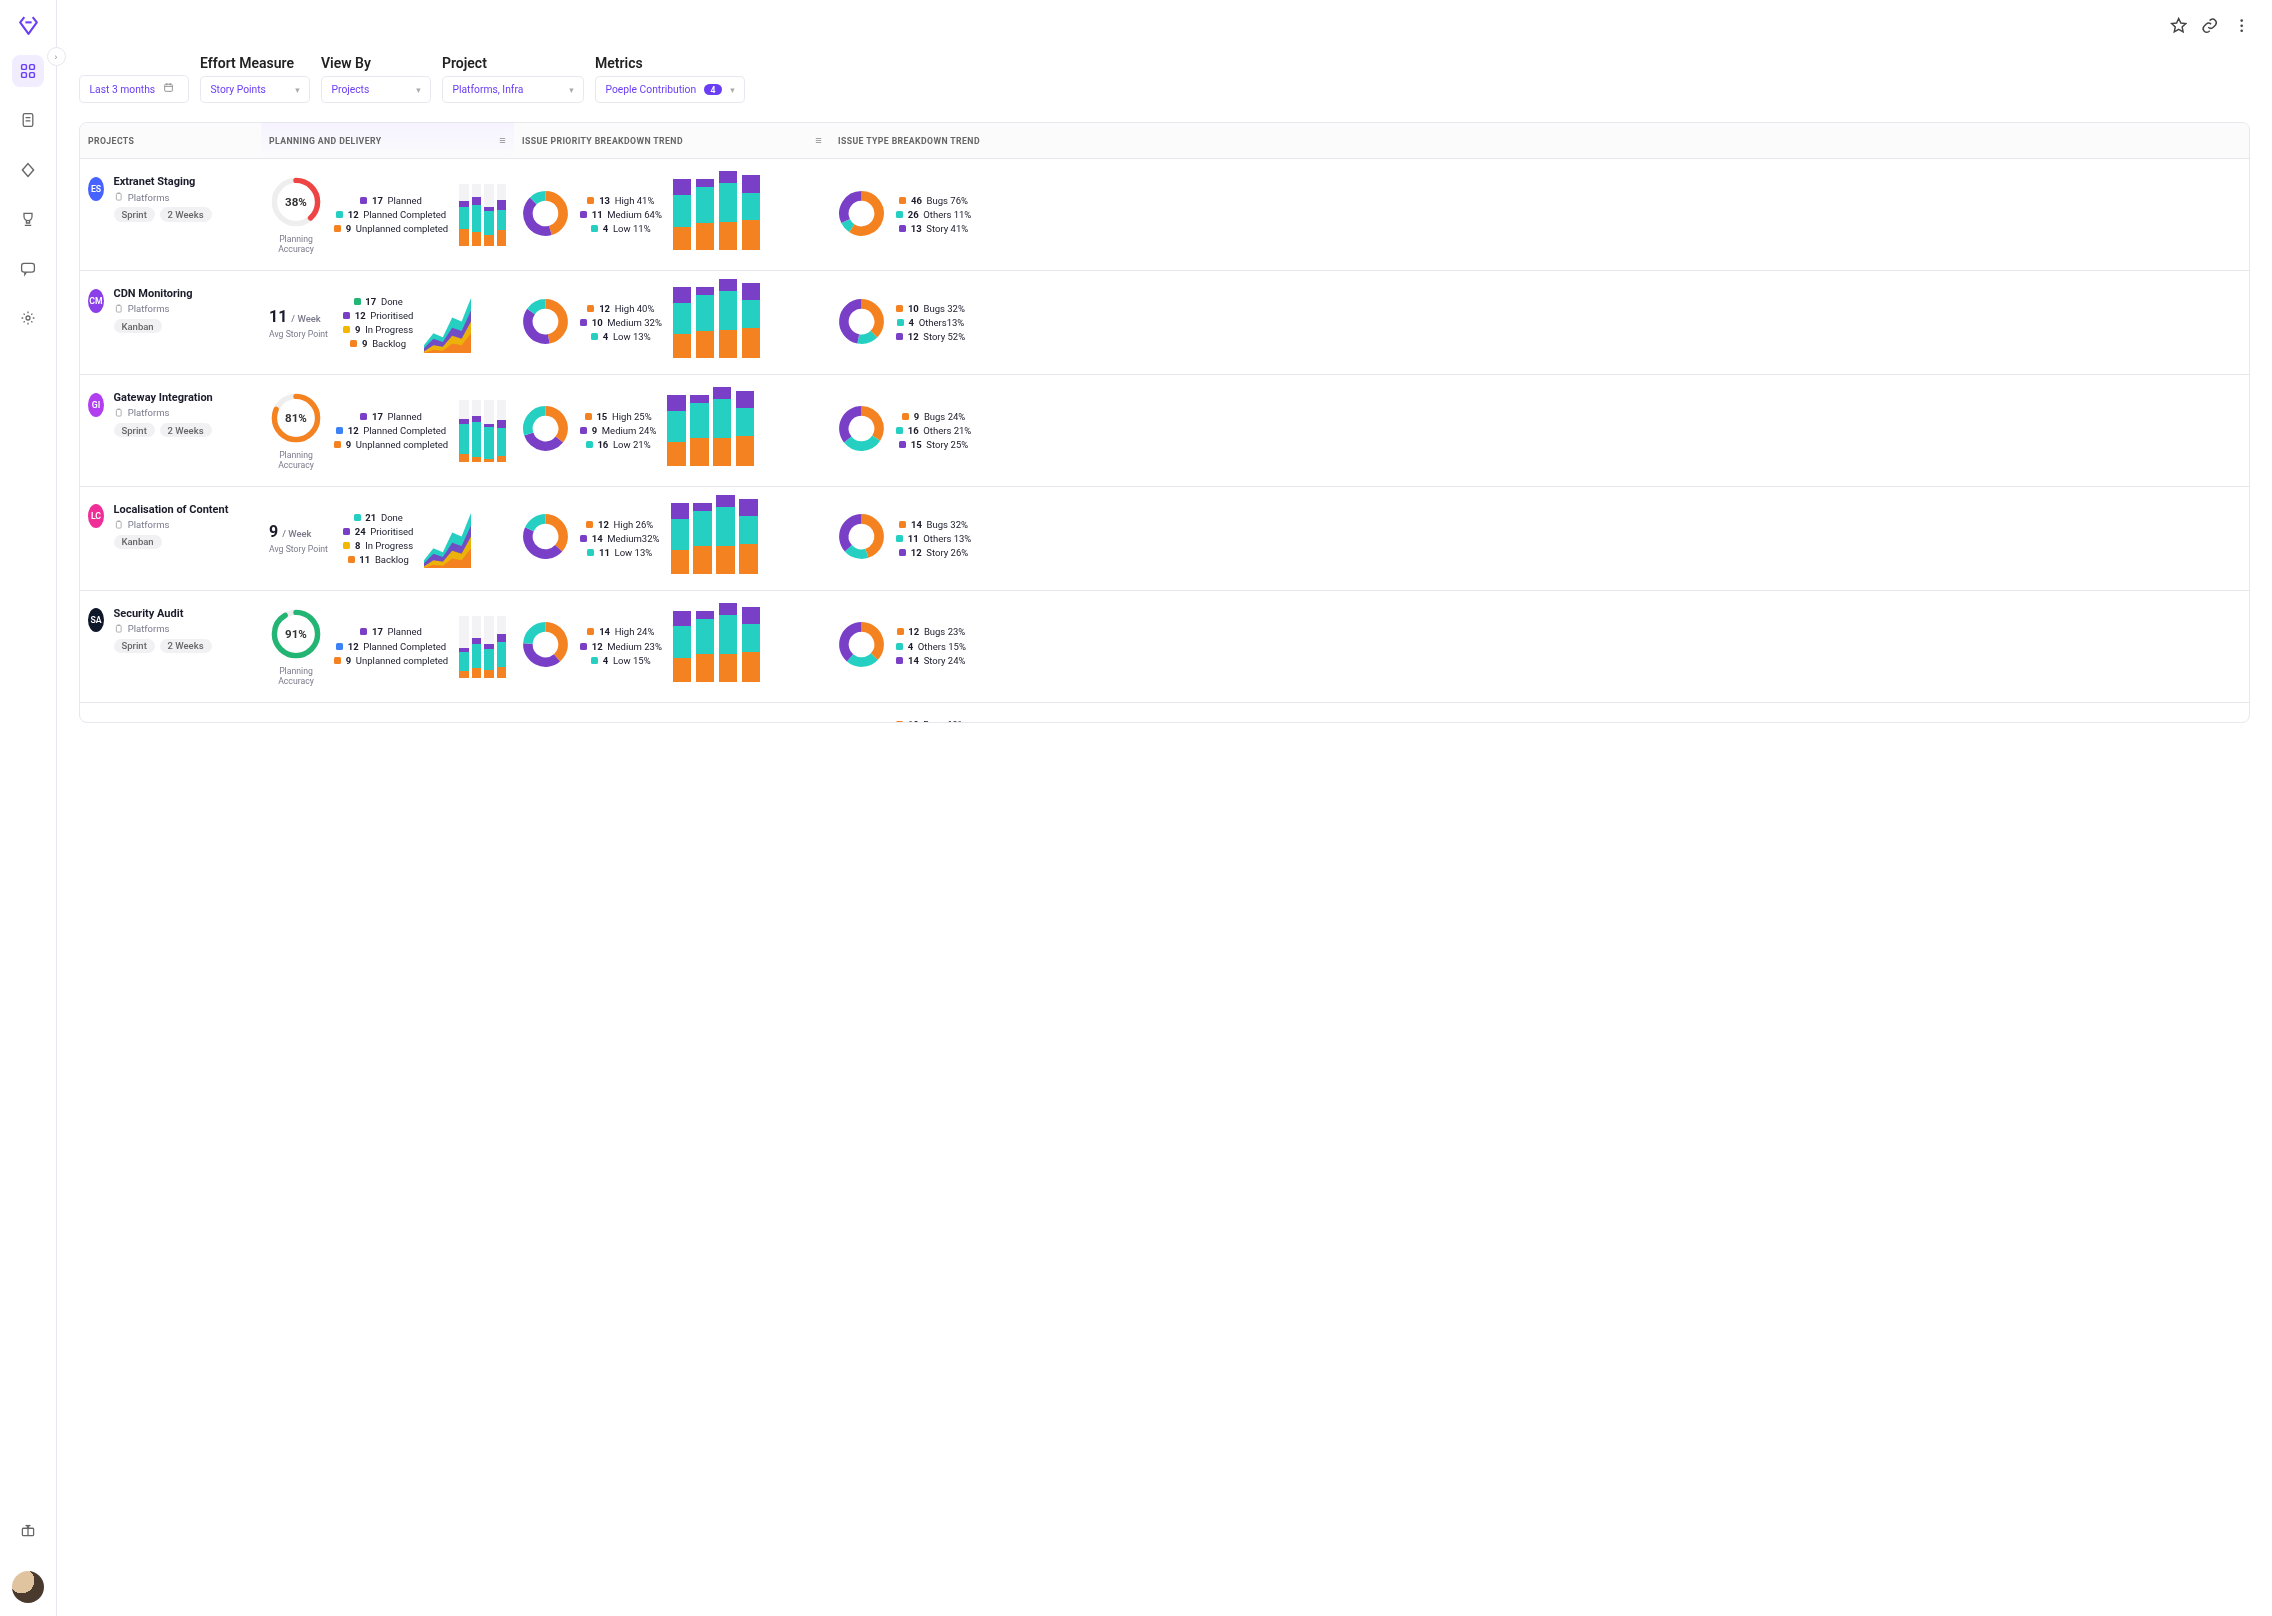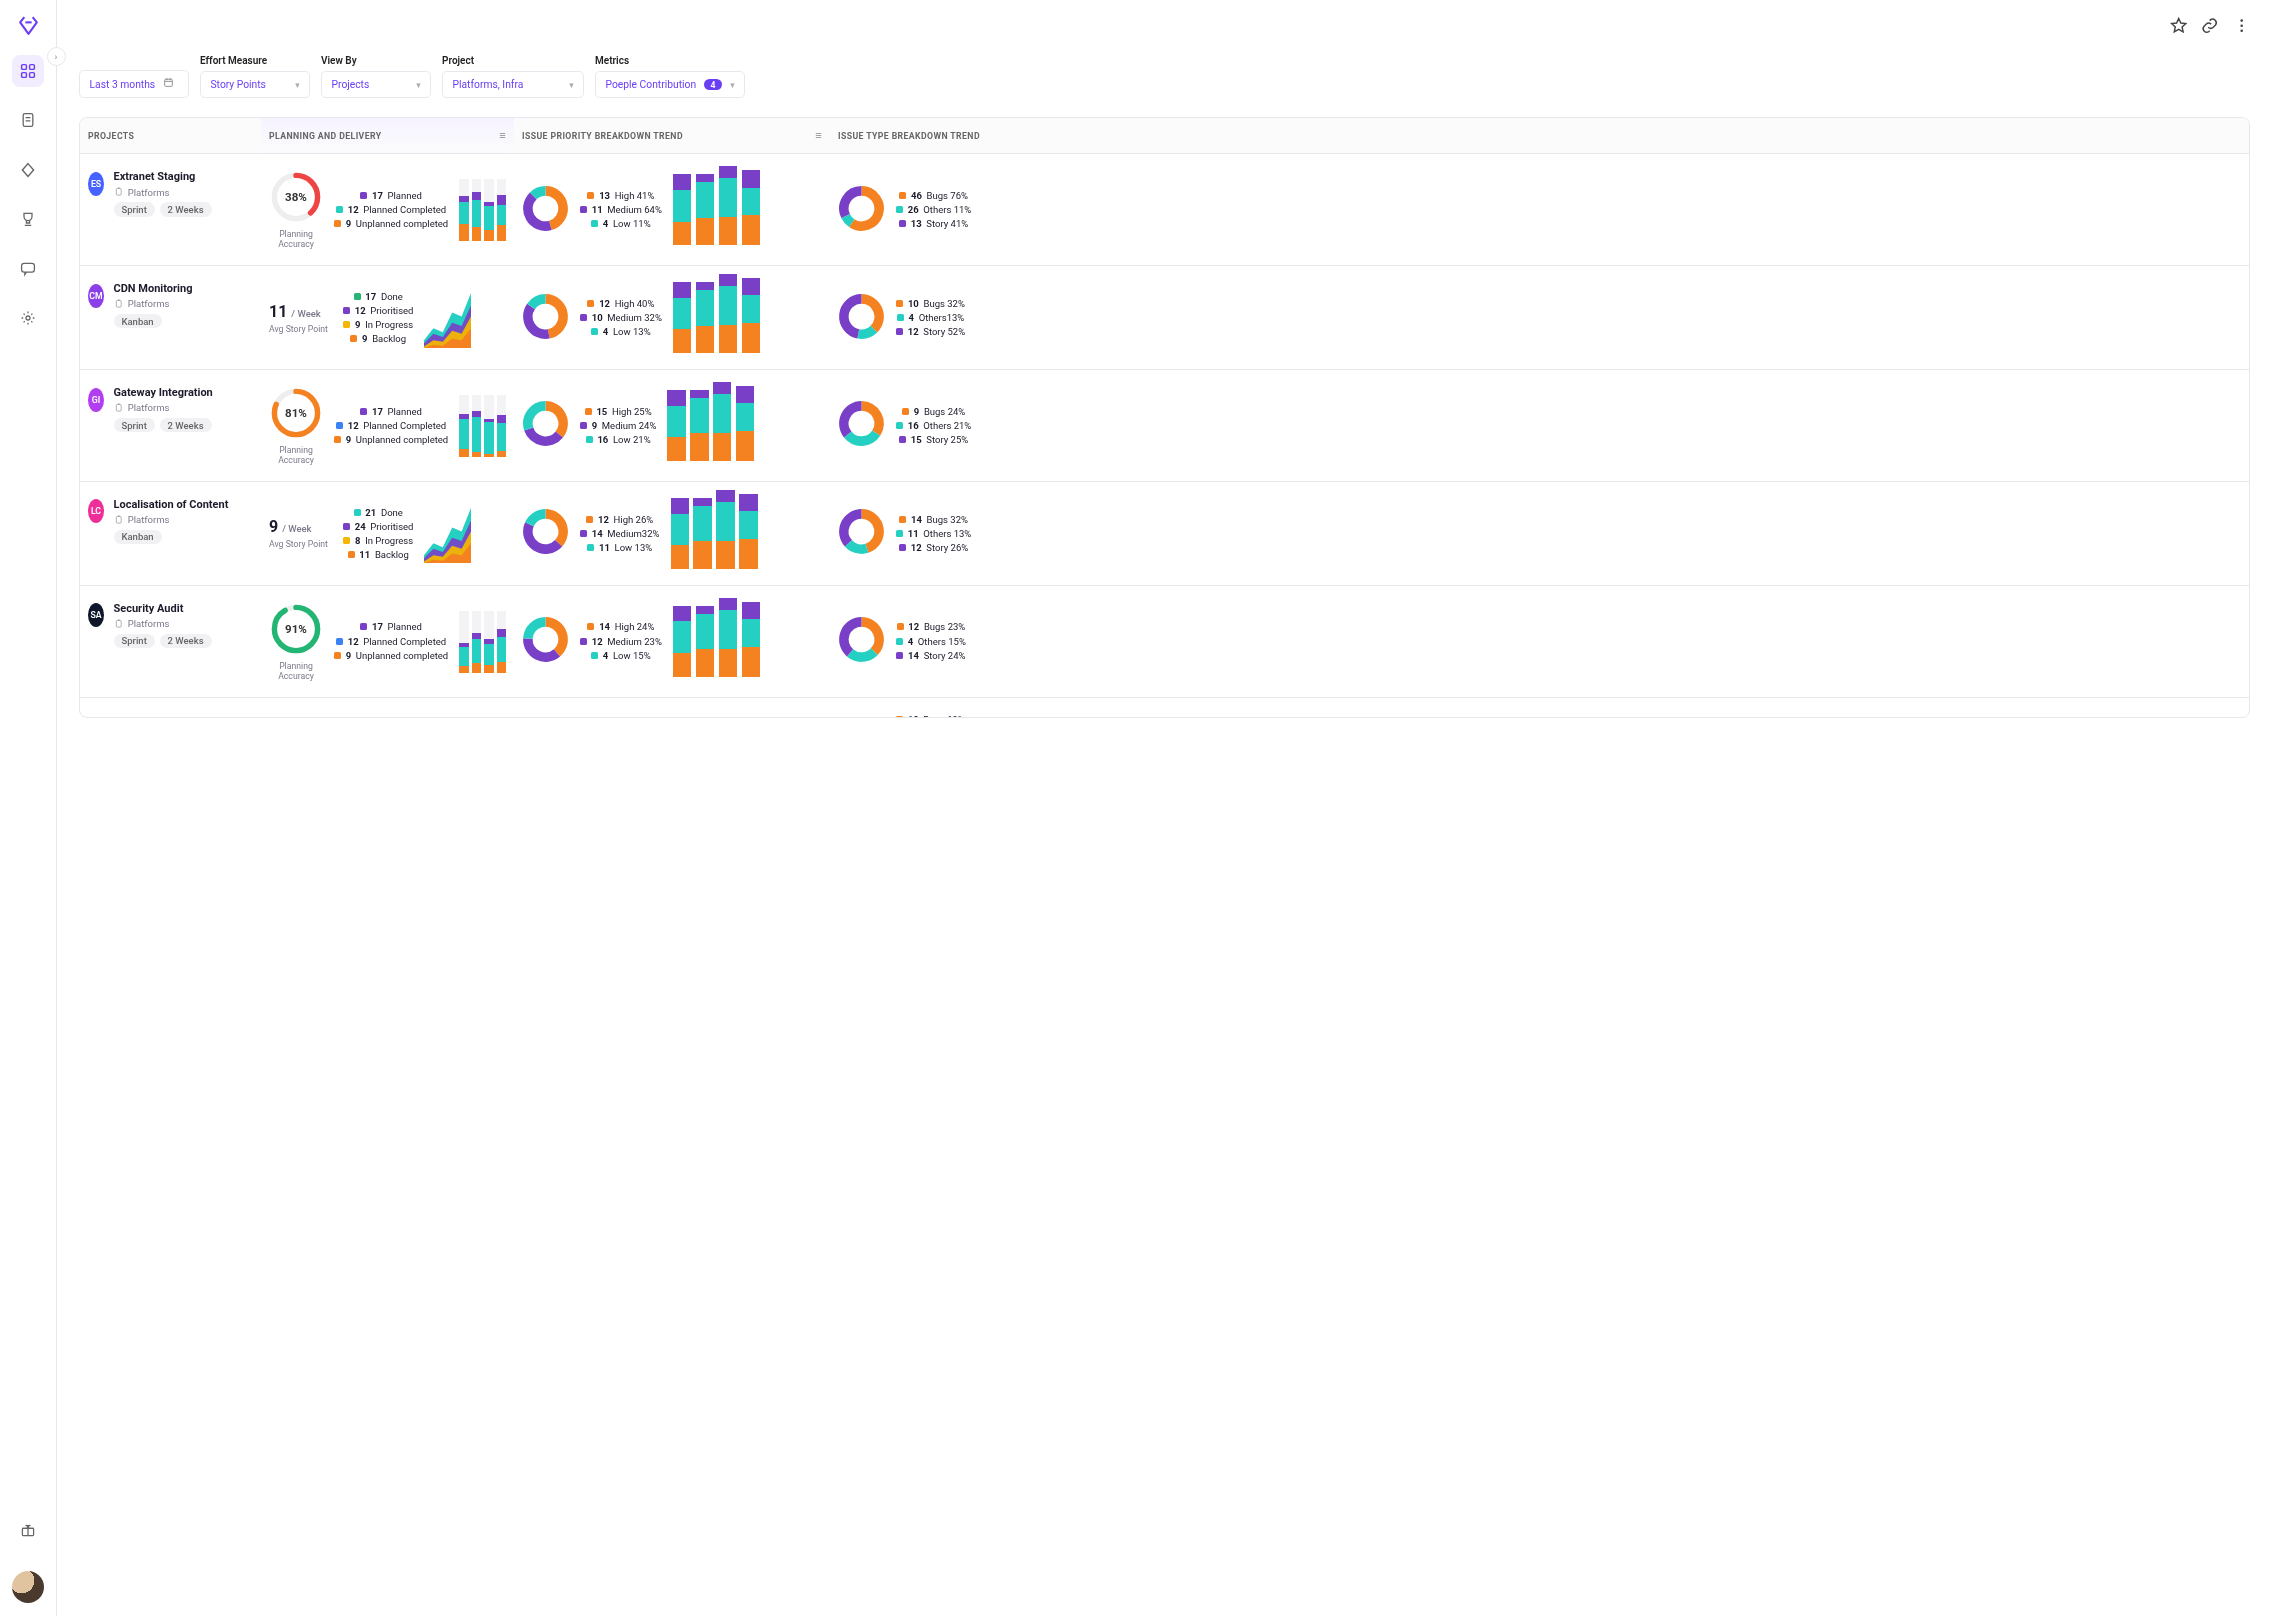--- a/index.html
+++ b/index.html
@@ -31,21 +31,21 @@
 .crumb-row { display:flex; align-items:flex-start; gap:9.5px; }
 .crumb-left { flex:1; }
 .crumbs { display:flex; align-items:center; gap:8px; font-size:14px; font-weight:600; }
 .crumb-dim { color:#9aa0a6; font-weight:500; }
 .crumb-sep { color:#ccc; }
 .subtitle { color:var(--text2); margin-top:4.7px; font-size:10.3px; }
 .actions { display:flex; align-items:center; gap:14px; padding-top:4.7px; }
 .action-icon { width:17.4px; height:17.4px; color:#444; cursor:pointer; }
 .filters { display:flex; gap:11px; margin-top:20.5px; align-items:flex-end; }
 .filter { display:flex; flex-direction:column; gap:4.7px; }
-.filter-label { font-size:10px; font-weight:600; color:#222; }
+.filter-label { font-size:14px; font-weight:600; color:#222; }
 .dropdown { border:0.8px solid var(--border); border-radius:4.7px; padding:6.3px 9.5px; display:flex; align-items:center; gap:8px; min-width:110px; cursor:pointer; font-size:10.3px; }
 .dropdown.violet-text { color:var(--violet); }
 .dropdown .chev { margin-left:auto; color:#aaa; font-size:8.7px; }
 .pill-badge { background:var(--violet); color:#fff; border-radius:8px; font-size:8.7px; padding:0.8px 6.3px; font-weight:600; }
 .table { margin-top:19px; border:0.8px solid var(--border); border-radius:8px; overflow:hidden; }
 .thead,.row { display:grid; grid-template-columns: 181px 253px 316px 237px; }
 .thead { background:#fbfbfc; font-size:8.7px; font-weight:700; color:#666; letter-spacing:0.4px; }
 .thead > div { padding:11px 8px; text-transform:uppercase; display:flex; align-items:center; gap:4.7px; }
 .thead .col-menu { margin-left:auto; color:#888; cursor:pointer; font-size:11px;}
 .row { border-top:0.8px solid var(--border); }

